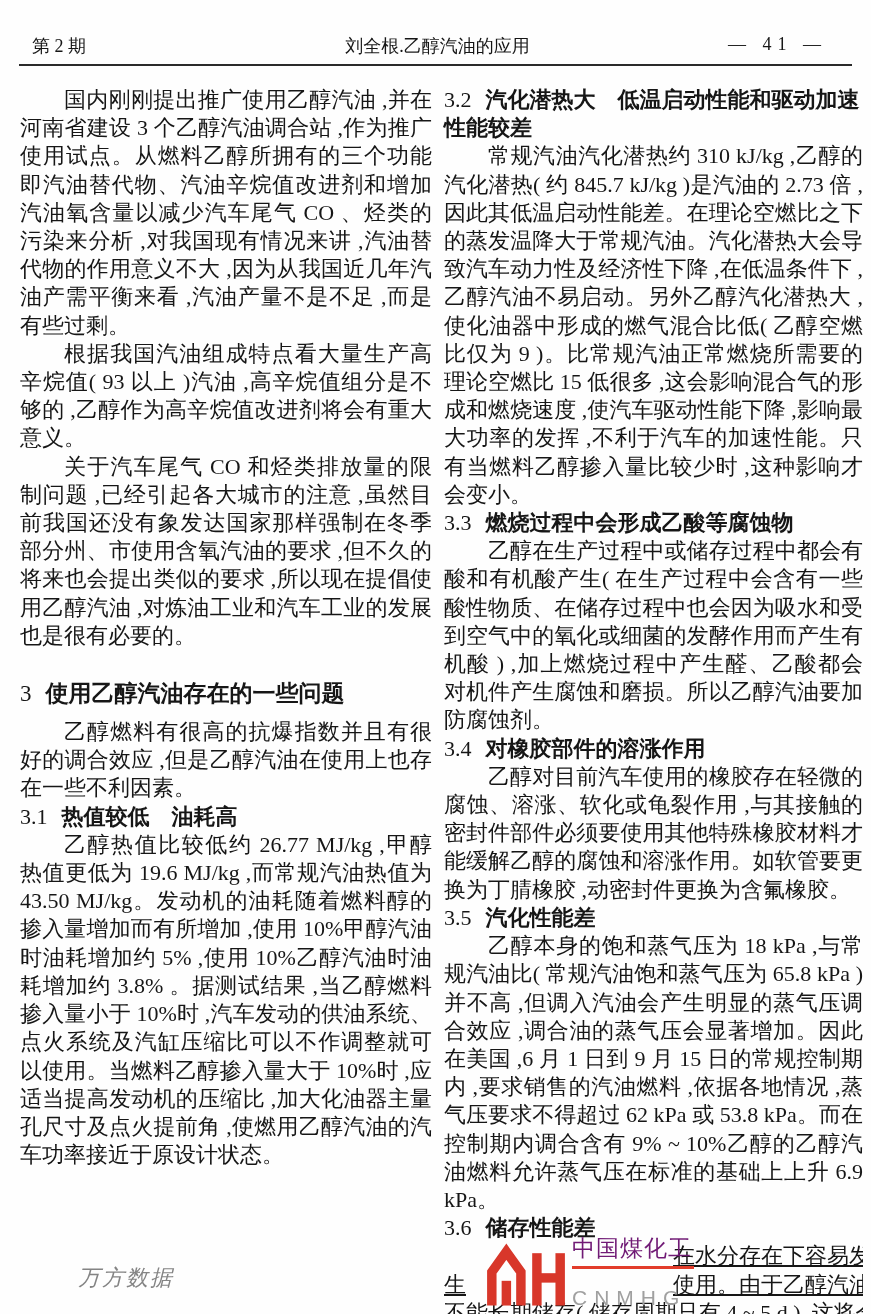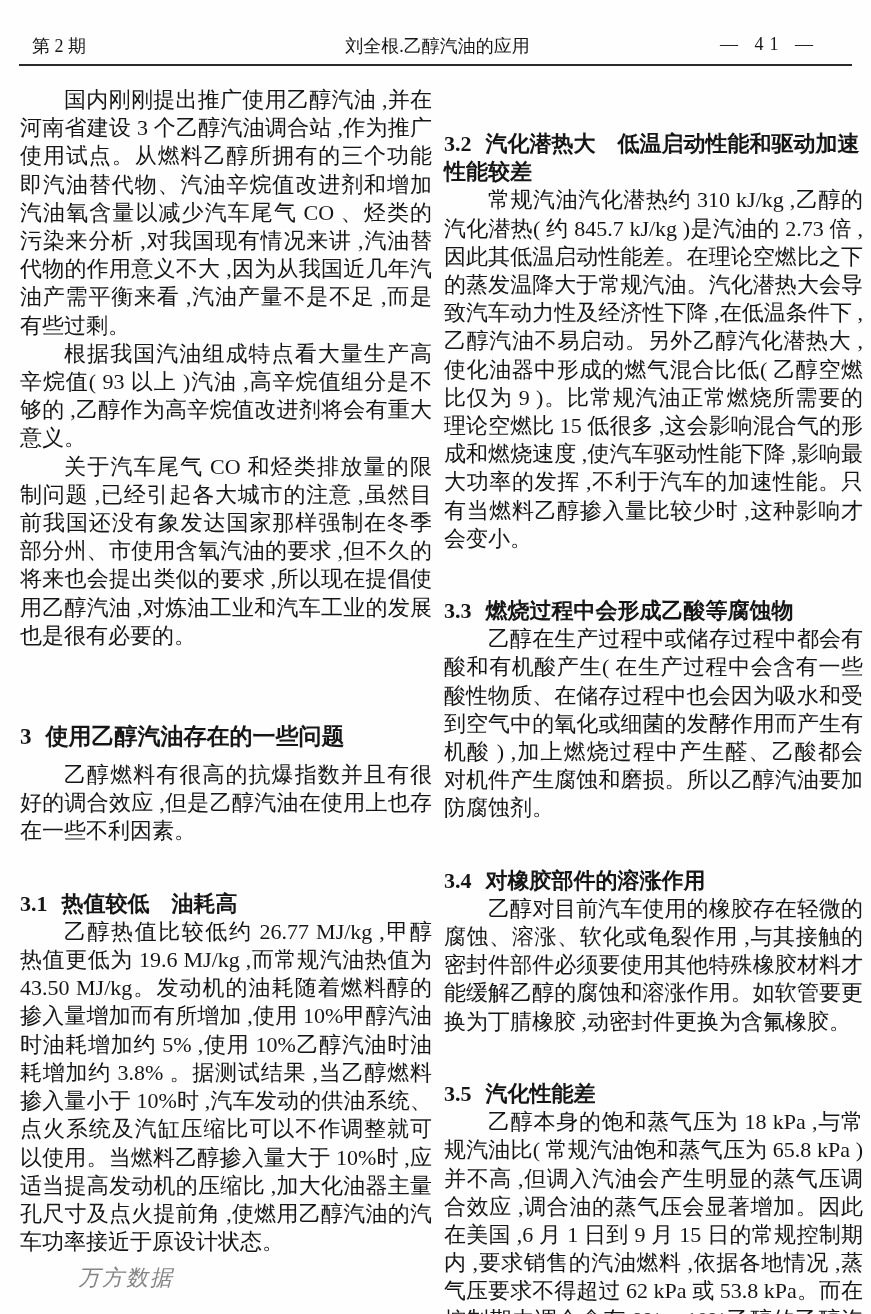--- a/index.html
+++ b/index.html
@@ -5,39 +5,39 @@
   html,body{margin:0;padding:0;background:#e8e8e8;}
   .page{
     position:relative;width:871px;height:1314px;margin:0 auto;
     background:#fefefe;overflow:hidden;color:#161616;
     font-family:"Liberation Serif","DejaVu Serif",serif;
   }
   
   .hdr{position:absolute;top:34px;left:32px;right:28px;height:26px;font-size:18px;}
   .hdr .issue{position:absolute;left:0;top:0;}
   .hdr .rtitle{position:absolute;left:50%;top:0;transform:translateX(-50%);white-space:nowrap;}
-  .hdr .pageno{position:absolute;right:24px;top:0;letter-spacing:6px;white-space:nowrap;}
+  .hdr .pageno{position:absolute;right:16px;top:0;letter-spacing:6px;white-space:nowrap;}
   .rule{position:absolute;top:64px;left:19px;width:833px;border-top:2px solid #2a2a2a;}
   
   .cols{position:absolute;top:86px;left:20px;display:flex;gap:12px;}
   .col{font-size:22px;line-height:28.2px;text-align:justify;text-justify:inter-ideograph;}
   .col.left{width:412px;}
   .col.right{width:419px;}
   p.body{margin:0;text-indent:2em;}
   h2.sec{
     font-family:"Liberation Sans","DejaVu Sans",sans-serif;
     font-size:23px;line-height:30px;font-weight:bold;
     margin:28px 0 9px 0;text-align:left;
   }
   h3.sub{
     font-family:"Liberation Sans","DejaVu Sans",sans-serif;
     font-size:22px;line-height:28.2px;font-weight:bold;
     margin:0;text-align:left;
   }
-  .num{display:inline-block;margin-right:14px;font-family:"Liberation Serif",serif;font-weight:bold;margin-top:44px;}
+  .num{display:inline-block;margin-right:14px;font-family:"Liberation Serif",serif;font-weight:normal;}
   
   .storage{position:relative;}
   .wline{white-space:nowrap;text-align:left;text-indent:0;overflow:hidden;text-decoration:underline;}
   .pad1{padding-left:229px;}
   .gap2{display:inline-block;width:207px;}
   .wm-coal{position:absolute;left:42px;top:-8px;display:flex;align-items:flex-start;line-height:normal;}
   .wm-logo{display:block;}
   .wm-texts{margin-left:6px;}
   .wm-brand{
     font-family:"Liberation Serif","DejaVu Serif",serif;

